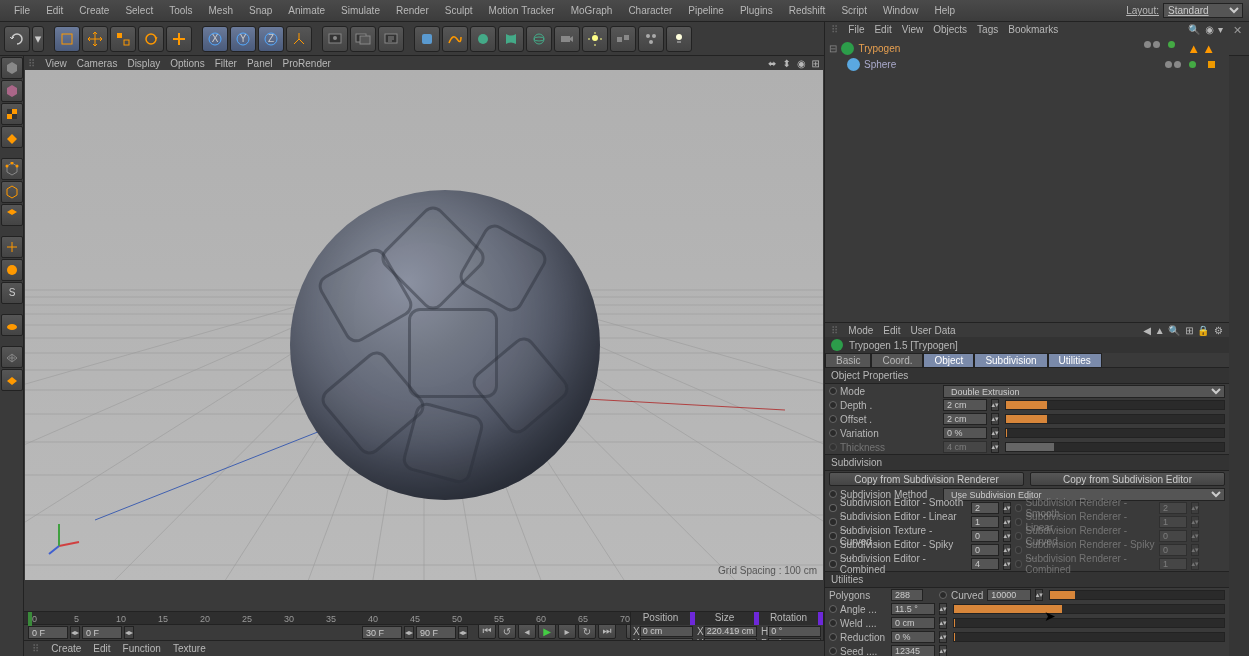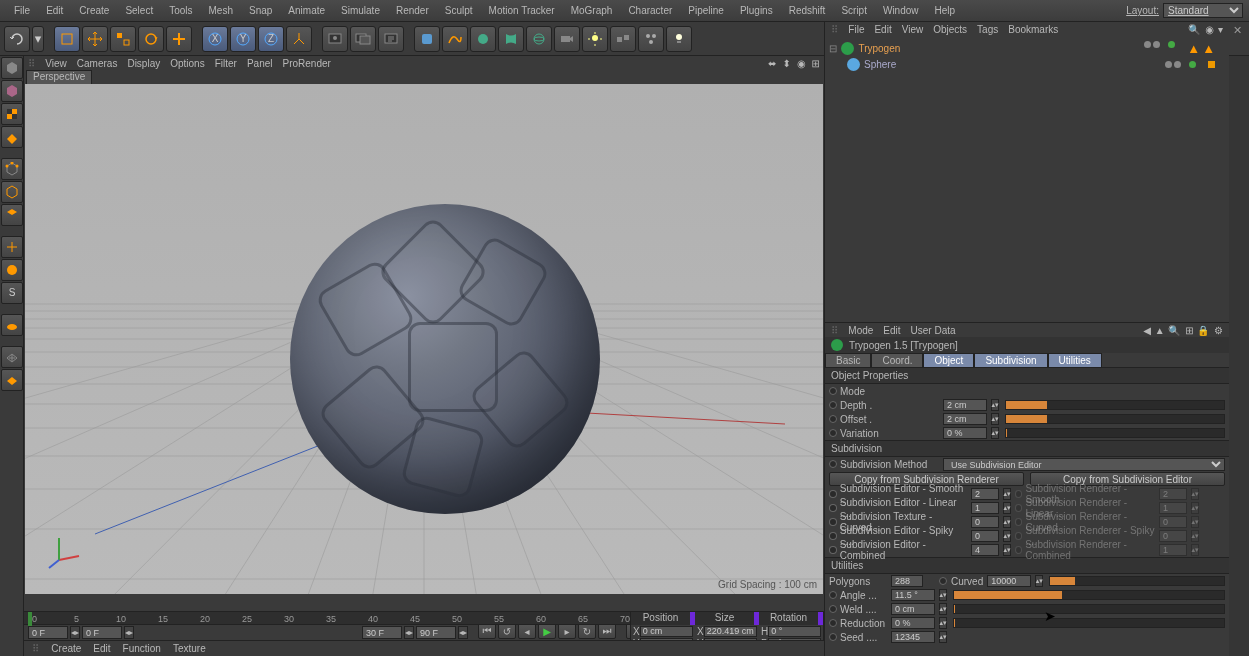--- a/index.html
+++ b/index.html
@@ -347,21 +347,20 @@
     <span>Filter</span>
     <span>Panel</span>
     <span>ProRender</span>
     <span style="margin-left:auto;display:flex;gap:6px">
       <span>⬌</span>
       <span>⬍</span>
       <span>◉</span>
       <span>⊞</span>
     </span>
   </div>
-  <div><span class="vtab">Perspective</span></div>
   <div class="canvas">
     <svg class="gridbg" viewBox="0 0 798 510" preserveAspectRatio="none">
       <defs>
         <linearGradient id="bg" x1="0" y1="0" x2="0" y2="1">
             <stop offset="0" stop-color="#b0b0b0"></stop>
             <stop offset="1" stop-color="#bababa"></stop>
           </linearGradient>
       </defs>
       <rect width="798" height="510" fill="url(#bg)"></rect>
       <g stroke="#9a9a9a" stroke-width="0.6">
@@ -572,20 +571,21 @@
     <div class="atab active">Subdivision</div>
     <div class="atab active">Utilities</div>
   </div>
 
   <div class="asec">Object Properties</div>
   <div class="arow">
     <div class="lbl">
         <span class="radio"></span>
         <span>Mode</span>
       </div>
+    <select class="asel"><option>Double Extrusion</option></select>
   </div>
   <div class="arow">
     <div class="lbl">
         <span class="radio"></span>
         <span>Depth .</span>
       </div>
     <input class="afield" value="2 cm" style="">
       <div class="aarrow">▴▾</div>
     <div class="aslider">
         <div class="fill" style="width:19%"></div>
@@ -606,32 +606,43 @@
     <div class="lbl">
         <span class="radio"></span>
         <span>Variation</span>
       </div>
     <input class="afield" value="0 %" style="">
       <div class="aarrow">▴▾</div>
     <div class="aslider">
         <div class="fill" style="width:0.5%"></div>
       </div>
   </div>
+  <div class="arow dis">
+    <div class="lbl">
+        <span class="radio"></span>
+        <span>Thickness</span>
+      </div>
+    <input class="afield" value="4 cm" style="">
+      <div class="aarrow">▴▾</div>
+    <div class="aslider">
+        <div class="fill" style="width:22%;background:#666"></div>
+      </div>
+  </div>
 
   <div class="asec">Subdivision</div>
-  <div class="arow">
-    <div class="lbl">
-        <span class="radio"></span>
-        <span>Subdivision Method</span>
-      </div>
-    <select class="asel"><option>Use Subdivision Editor</option></select>
-  </div>
   <div class="arow" style="gap:6px;padding:2px 4px;height:16px">
     <div class="abtn">Copy from Subdivision Renderer</div>
     <div class="abtn">Copy from Subdivision Editor</div>
+  </div>
+  <div class="arow">
+    <div class="lbl">
+        <span class="radio"></span>
+        <span>Subdivision Method</span>
+      </div>
+    <select class="asel"><option>Use Subdivision Editor</option></select>
   </div>
   <div id="subdiv-rows">
       <div class="arow half">
         <div class="lbl">
           <span class="radio"></span>
           <span>Subdivision Editor - Smooth ..</span>
         </div>
   <input class="afield" style="width: 28px;" value="2">
         <div class="aarrow">▴▾</div>
   <div class="rlbl">

